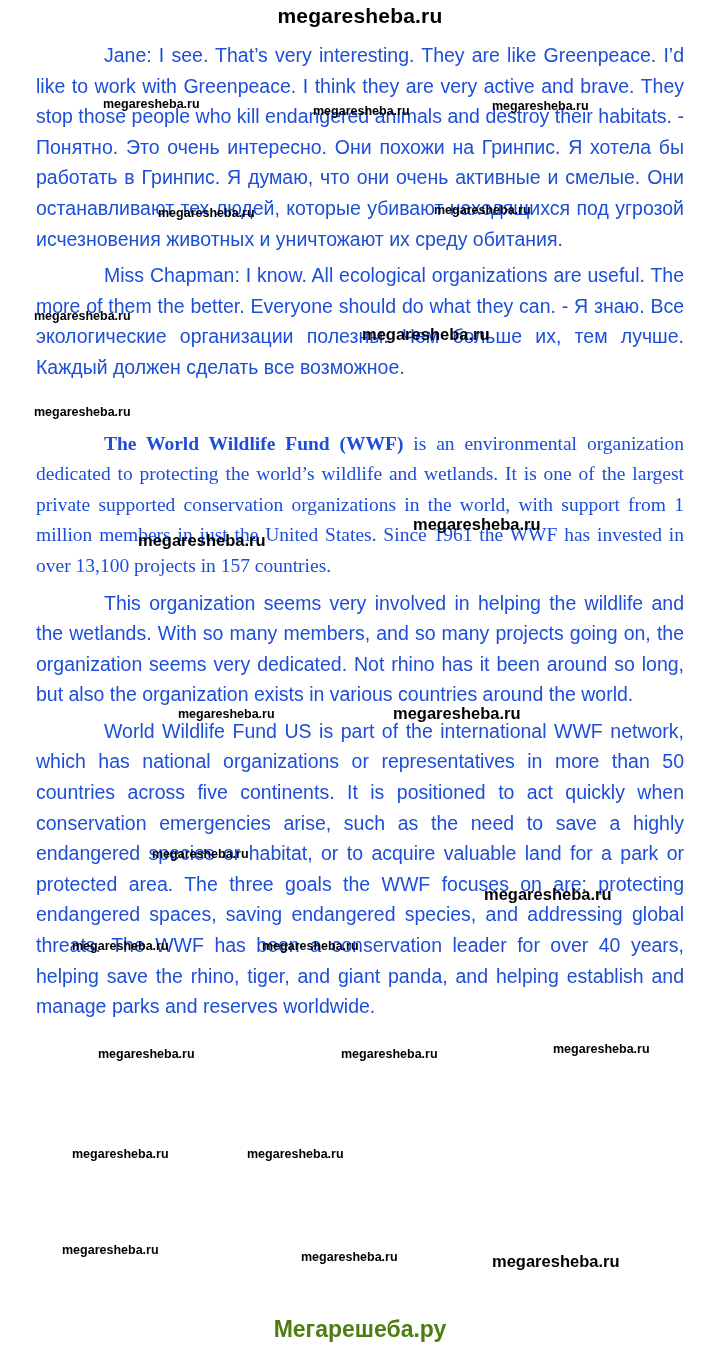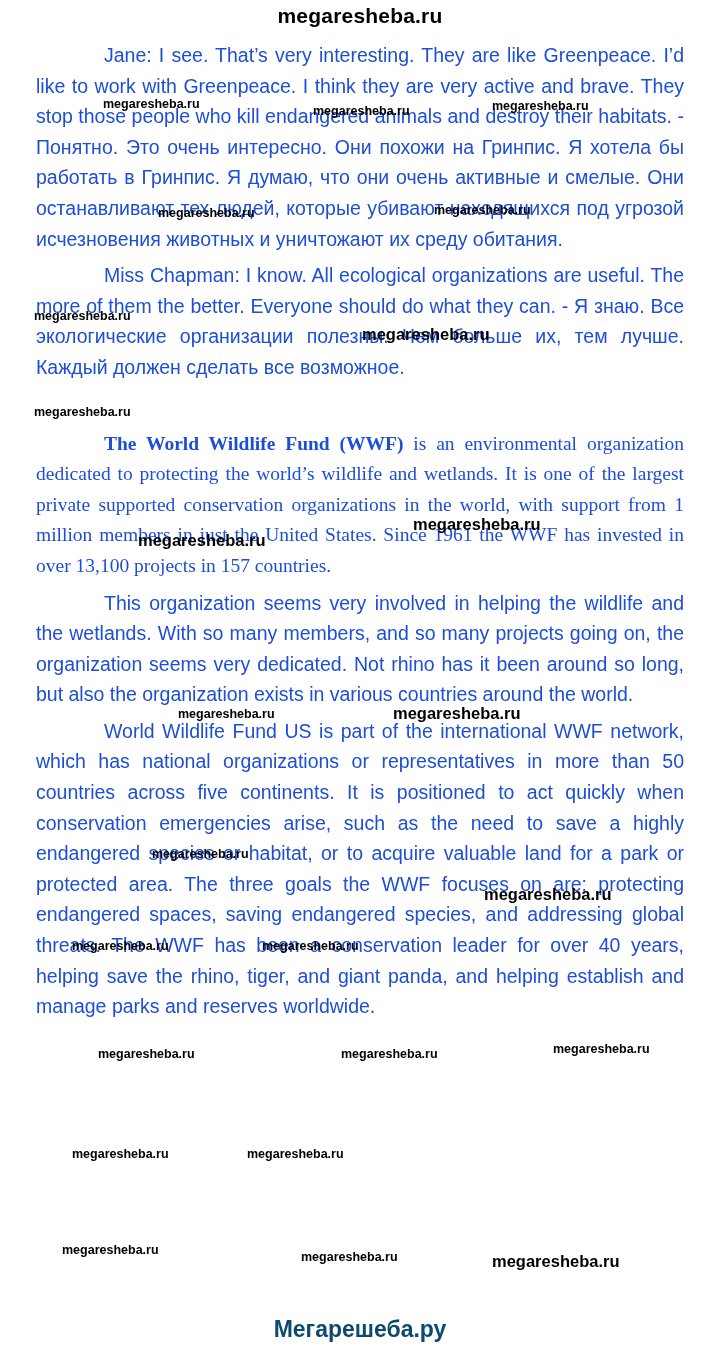--- a/index.html
+++ b/index.html
@@ -44,21 +44,21 @@
     font-weight: bold;
   }
   .site-footer {
     position: absolute;
     left: 0;
     bottom: 14px;
     width: 100%;
     text-align: center;
     font-weight: bold;
     font-size: 23px;
-    color: #0c4a6e;
+    color: #4d7c0f;
   }
   .wm-layer {
     position: absolute;
     top: 0; left: 0;
     width: 100%; height: 100%;
     pointer-events: none;
   }
   .wm {
     position: absolute;
     font-weight: bold;

